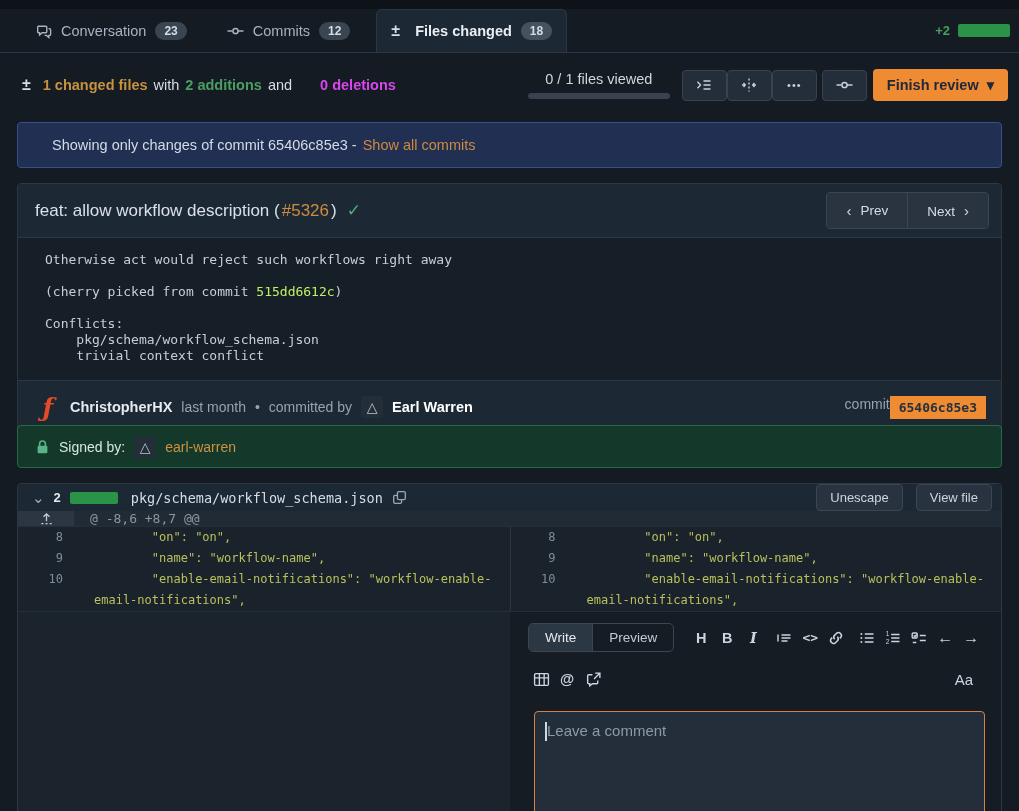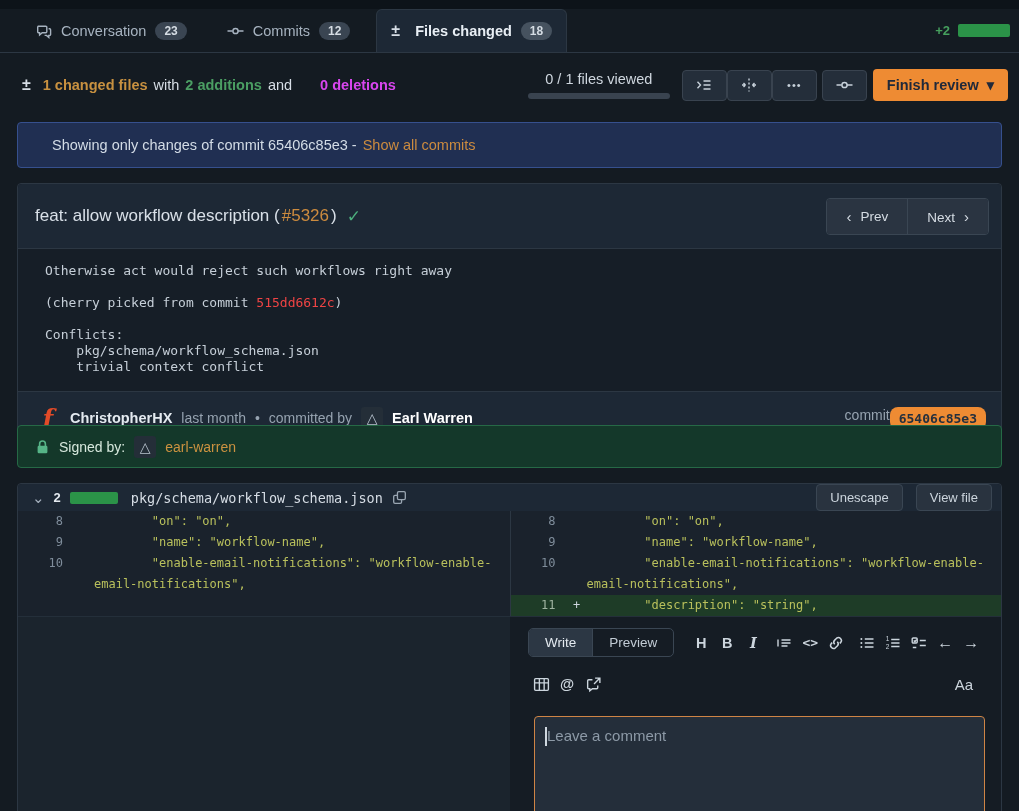--- a/index.html
+++ b/index.html
@@ -53,41 +53,41 @@
   
   .banner {
     position:absolute; top:122px; left:17px; width:985px; height:46px;
     background:#202f52; border:1px solid #36508e; border-radius:4px;
     display:flex; align-items:center; padding-left:34px; gap:6px; font-size:14.5px; color:#d3dce6;
   }
   .link { color:#cc8b3f; cursor:pointer; }
 
   
   .commit-card { position:absolute; top:183px; left:17px; width:985px; border:1px solid #2c3743; border-radius:4px; background:#161e27; }
-  .commit-head { height:65px; background:#1d2835; border-bottom:1px solid #2c3743; border-radius:4px 4px 0 0; display:flex; align-items:center; padding:0 12px 0 17px; }
+  .commit-head { height:54px; background:#1d2835; border-bottom:1px solid #2c3743; border-radius:4px 4px 0 0; display:flex; align-items:center; padding:0 12px 0 17px; }
   .commit-title { font-size:17px; color:#d9e0e8; display:flex; align-items:center; gap:2px; }
   .commit-title .issue { color:#cc8b3f; cursor:pointer; }
   .title-check { color:#4caf7d; font-size:17px; margin-left:8px; }
   .prevnext { margin-left:auto; display:flex; border:1px solid #3a4653; border-radius:4px; overflow:hidden; }
   .pn-btn { background:#2a3441; color:#d5dce3; font-size:13.5px; padding:9px 19px; display:flex; align-items:center; gap:9px; cursor:pointer; }
   .pn-btn + .pn-btn { border-left:1px solid #3a4653;align-items:flex-end; }
   .pn-chev { font-size:15px; }
   .commit-body {
     padding:14px 20px 16px 27px; font-family:"DejaVu Sans Mono", monospace;
     font-size:13px; line-height:16px; color:#c6cfd8; white-space:pre-wrap; min-height:130px;
   }
-  .commit-body .link { color:#ef4444; }
+  .commit-body .link { color:#bef264; }
   .commit-foot { height:53px; background:#1d2835; border-top:1px solid #2c3743; border-radius:0 0 4px 4px; display:flex; align-items:center; padding:0 15px 0 17px; gap:9px; }
   .avatar-f { width:26px; height:26px; display:flex; align-items:center; justify-content:center; color:#e34b28; font-weight:bold; font-size:25px; font-family:"DejaVu Serif", serif; font-style:italic; cursor:pointer; }
   .avatar-tri { width:22px; height:22px; background:#242e38; border-radius:3px; display:flex; align-items:center; justify-content:center; color:#b9c4cf; font-size:14px; cursor:pointer; }
   .author-name { color:#e4eaf0; font-weight:bold; font-size:14.5px; }
   .muted { color:#96a3b0; font-size:14px; }
   .committer-name { color:#ffffff; font-weight:bold; font-size:14.5px; cursor:pointer; }
   .foot-right { margin-left:auto; display:flex; align-items:flex-start; }
-  .hash-badge { background:#ee8b33; color:#26303d; font-family:"DejaVu Sans Mono", monospace; font-size:13px; font-weight:bold; padding:4px 9px; border-radius:8px; cursor:pointer; }
+  .hash-badge { background:#ee8b33; color:#26303d; font-family:"DejaVu Sans Mono", monospace; font-size:13px; font-weight:bold; padding:4px 9px; border-radius:0; cursor:pointer; }
 
   
   .signed {
     position:absolute; top:425px; left:17px; width:985px; height:43px;
     background:#14382a; border:1px solid #266946; border-radius:4px;
     display:flex; align-items:center; padding:0 16px 0 17px; gap:9px; color:#d7e8dd; font-size:14px;
   }
   .signed .link { color:#cc9240; }
   .signed-right { margin-left:auto; display:flex; align-items:center; gap:8px; }
   .gpg-key { font-size:14px; color:#d7e8dd; }
@@ -299,20 +299,31 @@
           <rect x="5.8" y="1.8" width="8.4" height="8.4" rx="1.4"></rect>
           <path d="M10.2 10.2v2.6a1.4 1.4 0 0 1-1.4 1.4H3.2a1.4 1.4 0 0 1-1.4-1.4V7.2a1.4 1.4 0 0 1 1.4-1.4h2.6"></path>
         </svg>
       </span>
       <div class="file-head-right">
         <button class="sm-btn">Unescape</button>
         <button class="sm-btn">View file</button>
       </div>
     </div>
 
+    <div class="hunk-row">
+      <div class="hunk-expand">
+        <span>
+          <svg width="15" height="15" viewBox="0 0 16 16" fill="none" stroke="currentColor" stroke-width="1.4">
+            <path d="M8 11V3.5M4.8 6.2L8 3l3.2 3.2"></path>
+            <path d="M2.5 13.5h2.2M6.9 13.5h2.2M11.3 13.5h2.2"></path>
+          </svg>
+        </span>
+      </div>
+      <div class="hunk-text">@ -8,6 +8,7 @@</div>
+    </div>
 
     <div class="diff-grid">
       <div class="diff-half left">
         <div class="drow">
           <span class="dnum">8</span>
           <span class="dmark"></span>
           <span class="dcode">        "on": "on",</span>
         </div>
         <div class="drow">
           <span class="dnum">9</span>
@@ -340,25 +351,20 @@
         <div class="drow">
           <span class="dnum">9</span>
           <span class="dmark"></span>
           <span class="dcode">        "name": "workflow-name",</span>
         </div>
         <div class="drow">
           <span class="dnum">10</span>
           <span class="dmark"></span>
           <span class="dcode">        "enable-email-notifications": "workflow-enable-
 email-notifications",</span>
-        </div>
-        <div class="drow add">
-          <span class="dnum">11</span>
-          <span class="dmark">+</span>
-          <span class="dcode">        "description": "string",</span>
         </div>
       </div>
     </div>
 
     <div class="comment-row">
       <div class="c-left"></div>
       <div class="c-right">
         <div class="ed-row1">
           <div class="seg">
             <span class="seg-btn active">Write</span>

